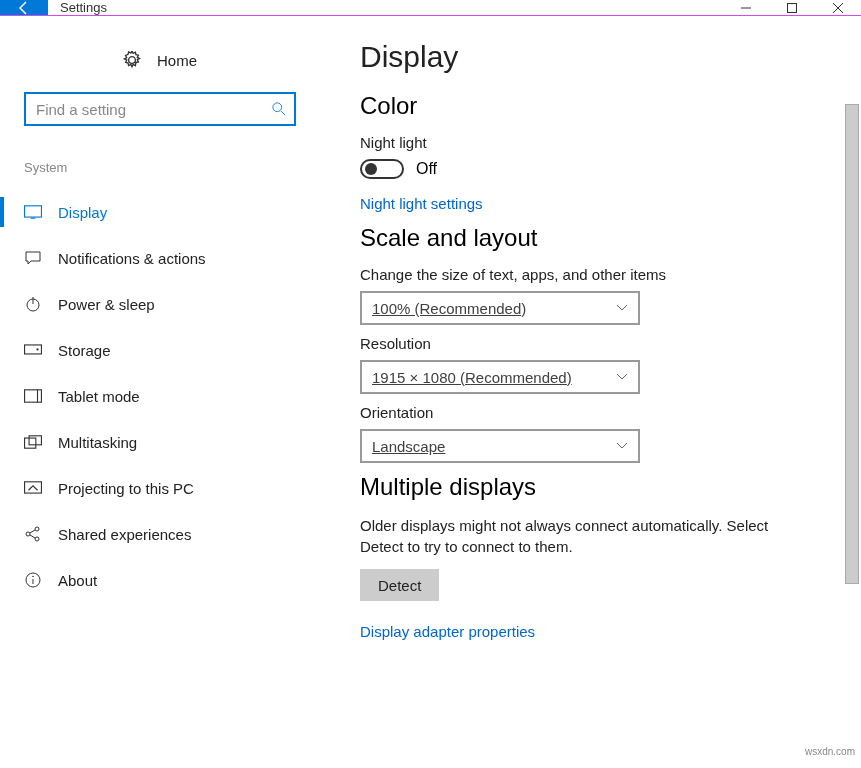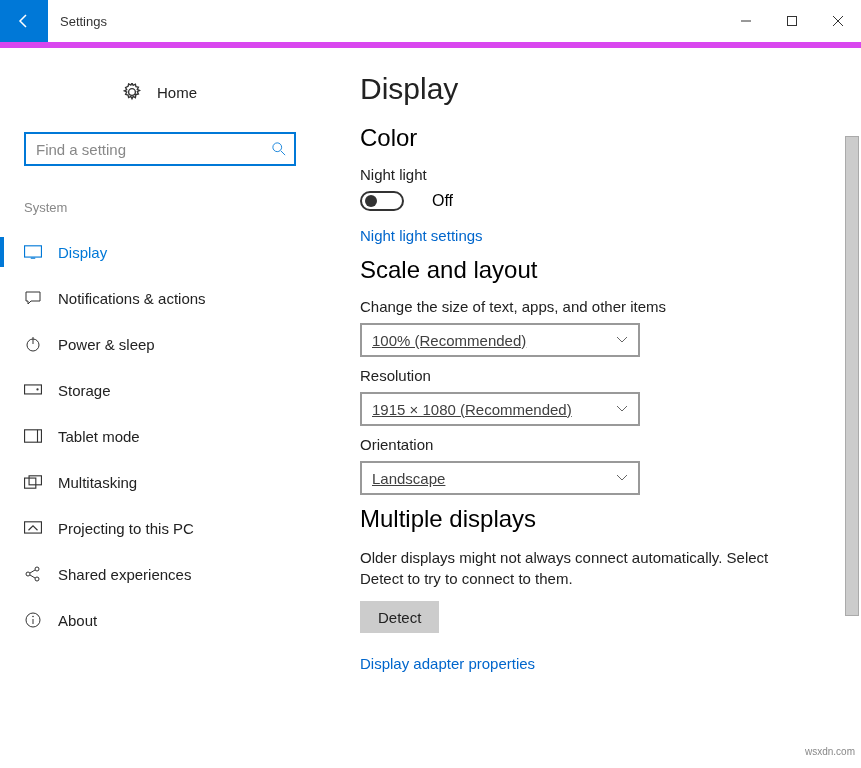--- a/index.html
+++ b/index.html
@@ -1,39 +1,39 @@
 <!DOCTYPE html>
 <html><head>
 <meta charset="utf-8">
 <style>
   * { box-sizing: border-box; font-family: "Segoe UI", Arial, sans-serif; }
   body { margin: 0; background: #fff; width: 861px; height: 768px; overflow: hidden; position: relative; }
-  .titlebar { height: 48px; display: flex; align-items: stretch; border-bottom: 6px solid #d946ef; }
+  .titlebar { height: 16px; display: flex; align-items: stretch; border-bottom: 1px solid #d946ef; }
   .back-btn { width: 48px; background: #0078d7; color: #fff; display:flex; align-items:center; justify-content:center; }
   .title-txt { flex: 1; display: flex; align-items: center; padding-left: 12px; font-size: 13px; color: #333; }
   .win-controls { display: flex; }
   .win-btn { width: 46px; display:flex; align-items:center; justify-content:center; color:#333; }
   .win-btn svg { width: 10px; height: 10px; }
   .content { display: flex; height: calc(768px - 32px); position: relative; }
   .sidebar { width: 320px; padding: 24px 24px 0 24px; }
   .home-row { display:flex; align-items:center; gap:16px; font-size:15px; color:#222; height:40px;justify-content:center; }
-  .search-box { margin-top:20px; border:2px solid #0078d7; height:34px; display:flex; align-items:center; padding:0 8px; }
+  .search-box { margin-top:12px; border:2px solid #0078d7; height:34px; display:flex; align-items:center; padding:0 8px; }
   .search-box input { border:none; outline:none; flex:1; font-size:15px; color:#333; background:transparent; }
   .search-box input::placeholder { color:#888; }
   .cat-label { margin-top:34px; font-size:13px; color:#888; }
   .nav-list { margin-top:14px; margin-left:-24px; }
   .nav-item { display:flex; align-items:center; height:46px; padding-left:24px; gap:16px; font-size:15px; color:#222; position:relative; }
   .nav-item.active { color:#0078d7; }
   .nav-item.active::before { content:""; position:absolute; left:0; top:8px; bottom:8px; width:4px; background:#0078d7; }
   .nav-icon { width:18px; display:flex; justify-content:center; color:inherit; }
   .main { flex:1; padding: 20px 40px 0 40px; overflow:hidden; position:relative; }
   h1 { font-weight: 300; font-size: 30px; margin: 4px 0 18px 0; color:#222; }
   h2 { font-weight: 400; font-size: 24px; margin: 6px 0 14px 0; color:#000000; }
   .setting-label { font-size:15px; color:#222; margin-bottom:8px; }
-  .toggle-row { display:flex; align-items:center; gap:28px; margin-bottom:16px; }
+  .toggle-row { display:flex; align-items:center; gap:12px; margin-bottom:16px; }
   .toggle { width:44px; height:20px; border:2px solid #333; border-radius:20px; position:relative; }
   .toggle-knob { width:12px; height:12px; background:#333; border-radius:50%; position:absolute; top:2px; left:3px; }
   .link { color:#0066cc; font-size:15px; cursor:pointer; margin:8px 0 12px 0; display:block; }
   .select { border:2px solid #999; width:280px; height:34px; display:flex; align-items:center; justify-content:space-between; padding:0 10px; font-size:15px; color:#404040; margin-bottom:10px;text-decoration:underline; }
   .chev { width:12px; height:12px; }
   .para { font-size:15px; color:#222; line-height:1.4; margin-bottom:12px; max-width:440px; }
   .btn { background:#ccc; border:none; height:32px; padding:8px 18px; font-size:15px; color:#222; }
   .scrollbar { position:absolute; right:2px; top:88px; width:14px; height:480px; background:#ccc; border:1px solid #aaa; }
   .watermark-credit { position:absolute; right:6px; bottom:11px; font-size:10px; color:#888; }
 </style>

